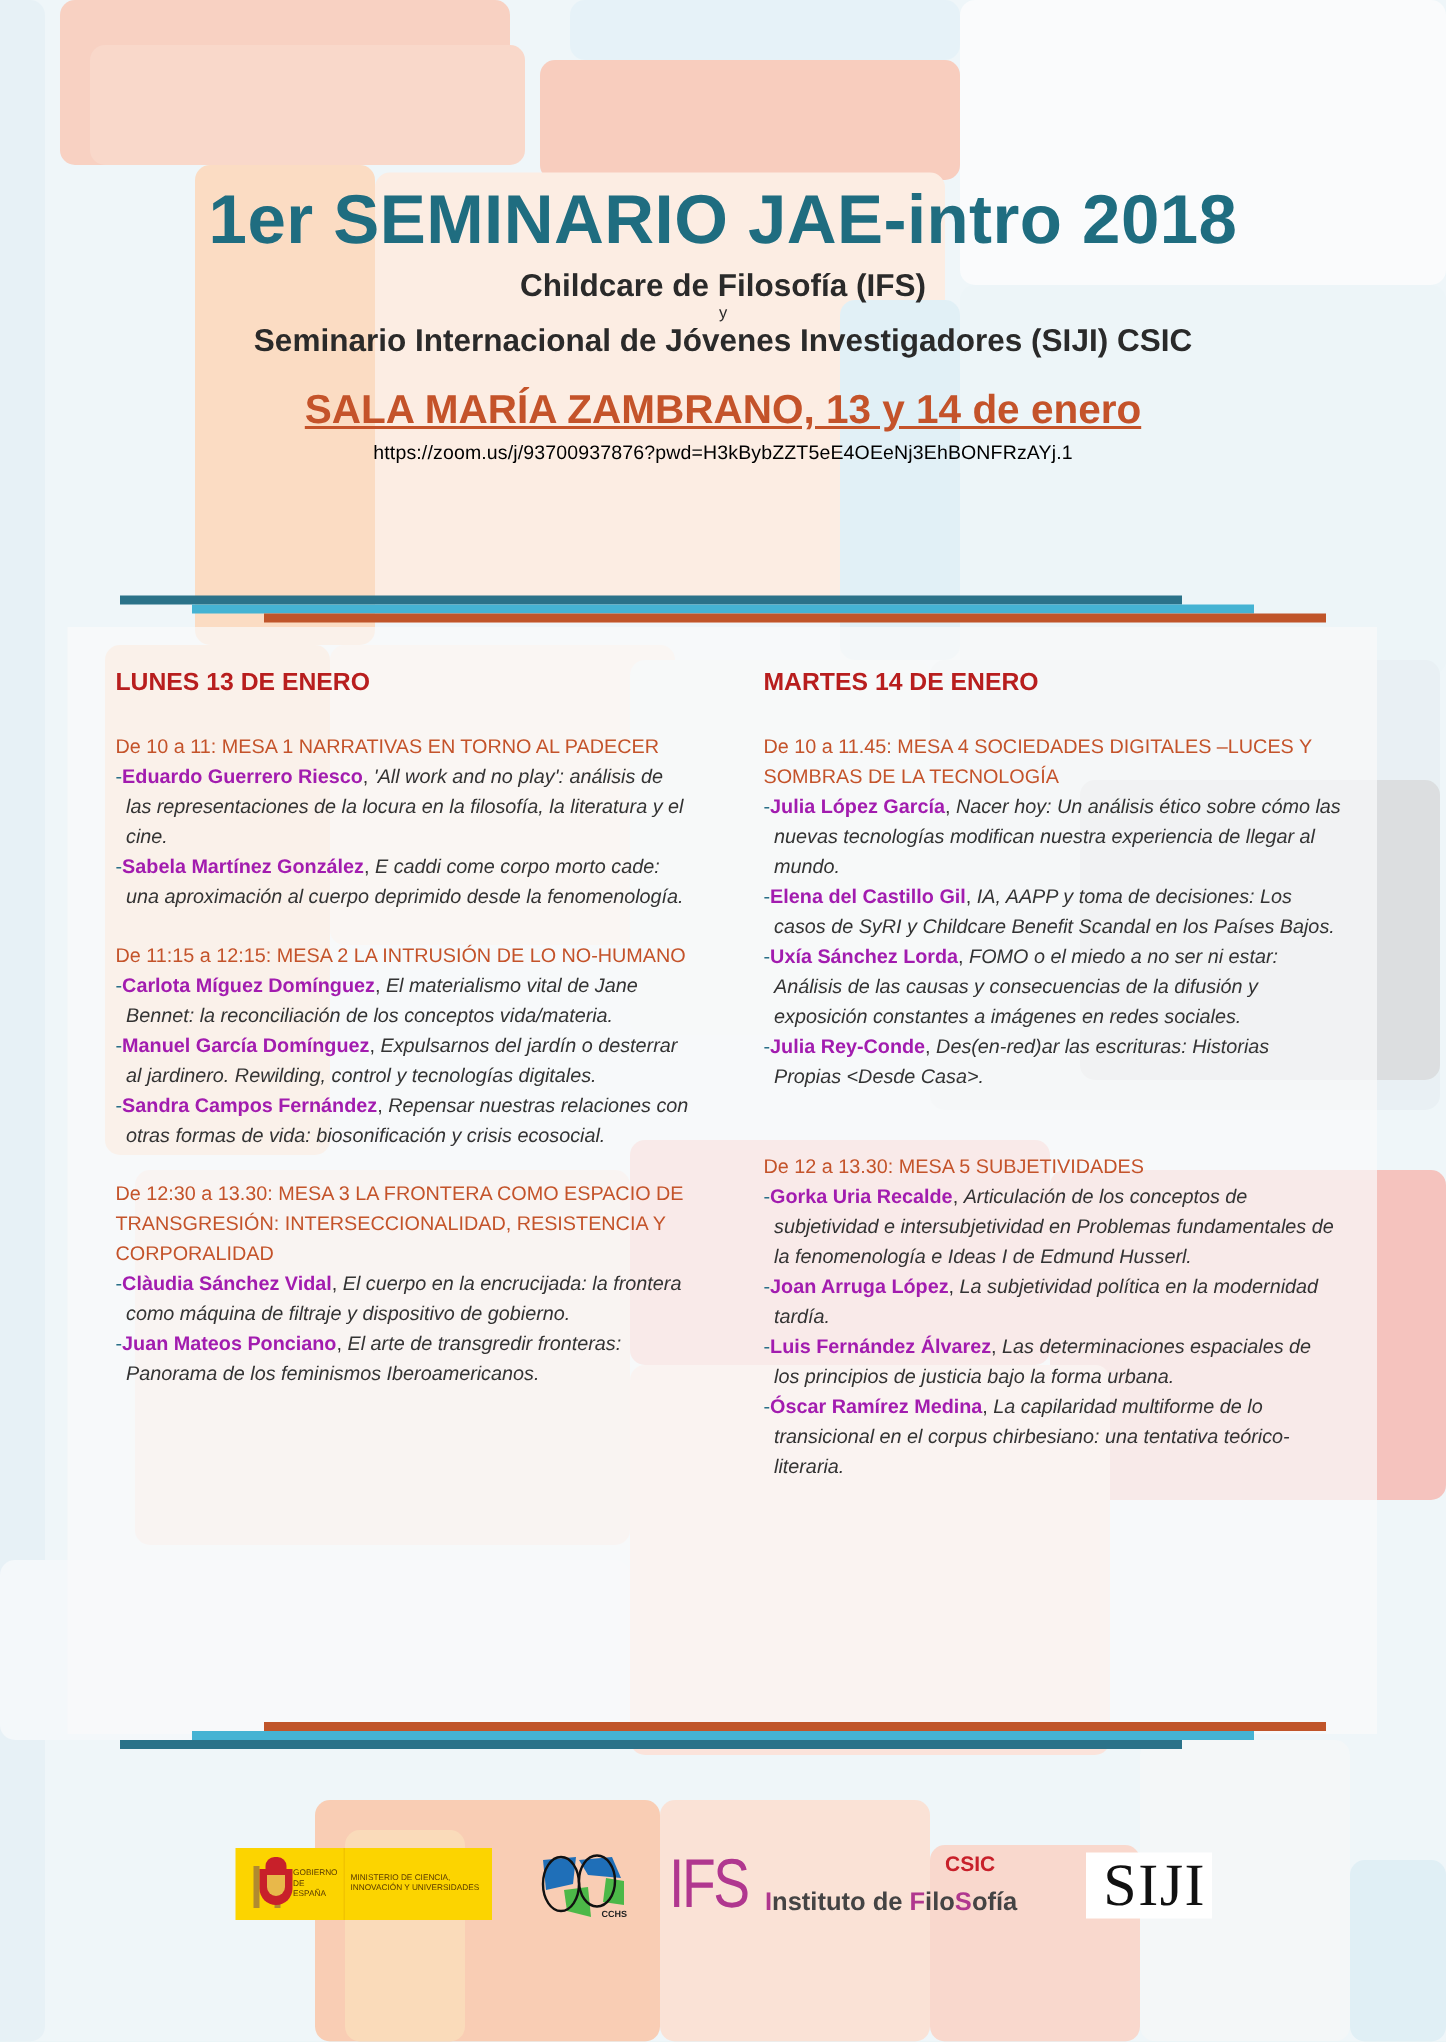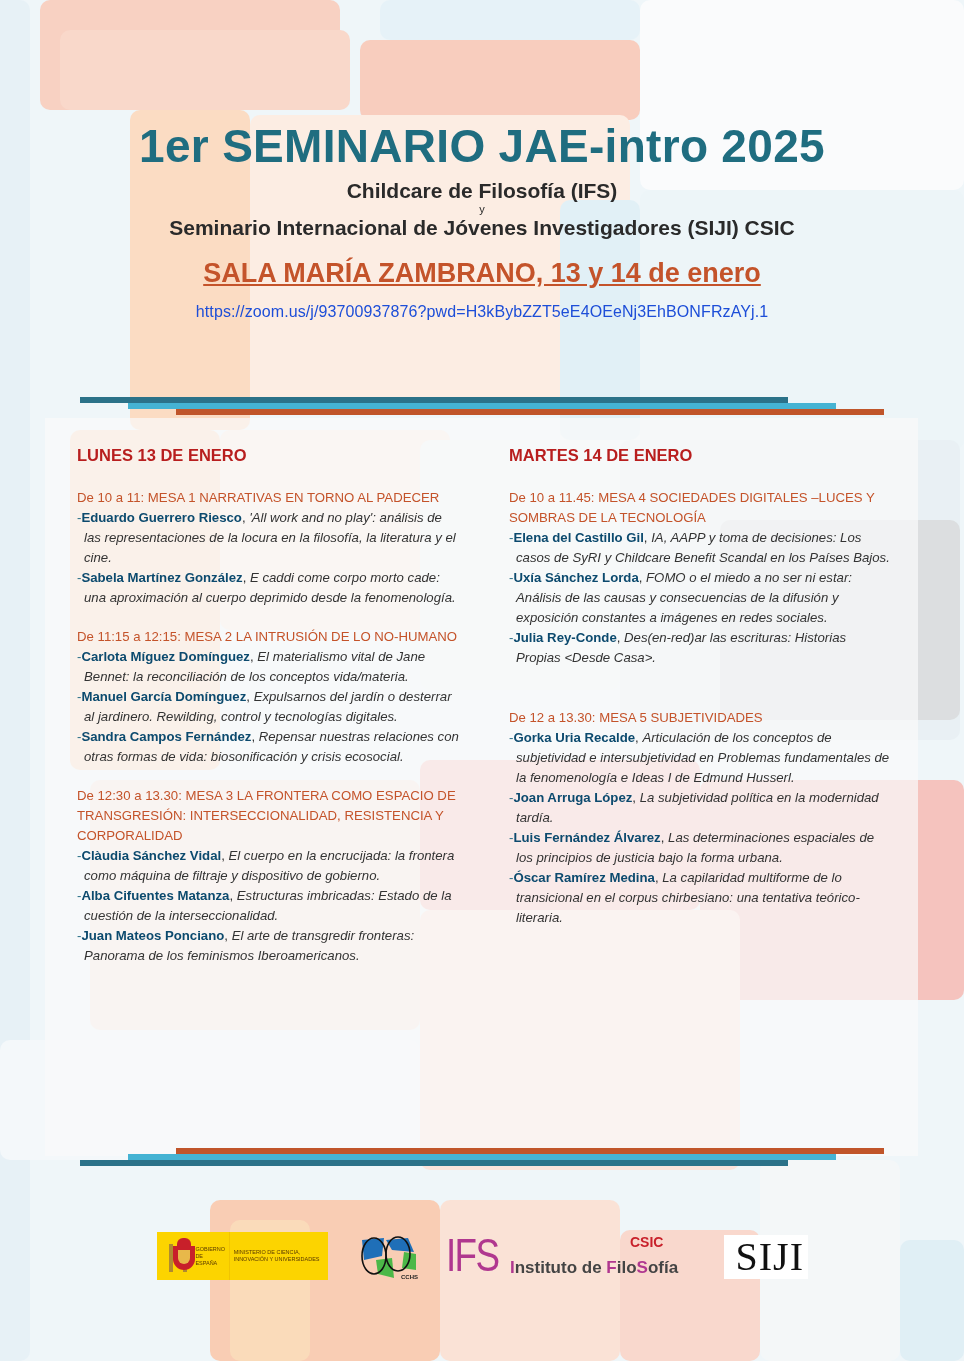--- a/index.html
+++ b/index.html
@@ -17,41 +17,41 @@
   
   .header { position: absolute; left: 0; top: 118px; width: 964px; text-align: center; }
   .title {
     font-size: 46px; font-weight: bold; color: #1f6d80; letter-spacing: 0.3px;
     line-height: 56px;
   }
   .org1 { font-size: 21px; font-weight: bold; color: #2a2a2a; margin-top: 4px; line-height: 26px; }
   .and { font-size: 11px; color: #2a2a2a; line-height: 10px; }
   .org2 { font-size: 21px; font-weight: bold; color: #2a2a2a; line-height: 28px; }
   .venue { font-size: 27px; font-weight: bold; color: #c4532a; margin-top: 14px; line-height: 34px; text-decoration: underline; }
-  .link { font-size: 16px; color: #1d4ed8; margin-top: 10px; line-height: 24px; letter-spacing: 0.1px; }
+  .link { font-size: 13px; color: #000000; line-height: 24px; letter-spacing: 0.1px; }
 
   
   .stripe { position: absolute; height: 6px; }
   .s-dark { background: #2b7289; }
   .s-light { background: #45b3d3; }
   .s-orange { background: #c0552a; }
 
   
   .panel {
     position: absolute; left: 45px; top: 418px; width: 873px; height: 738px;
     background: rgba(250,250,250,0.72);
   }
   .col { position: absolute; top: 26px; width: 385px; }
   .col.left { left: 32px; }
   .col.right { left: 464px; width: 385px; }
   .day { font-size: 16.5px; font-weight: bold; color: #b81e1e; line-height: 22px; margin-bottom: 22px; }
   .mesa { margin-bottom: 19px; }
   .mesa-title { font-size: 13.2px; font-weight: normal; color: #c4532a; line-height: 20px; }
   .talk { font-size: 13.2px; line-height: 20px; color: #333; padding-left: 7px; text-indent: -7px; }
-  .talk .speaker { font-weight: bold; color: #0c4a6e; font-style: normal; }
+  .talk .speaker { font-weight: bold; color: #a21caf; font-style: normal; }
   .talk .dash { color: #2a7088; }
   .talk .ttl { font-style: italic; color: #333; }
 
   
   .logos { position: absolute; top: 1230px; left: 0; width: 938px; height: 60px; }
   .logo { position: absolute; }
   .gob {
     left: 157px; top: 2px; width: 171px; height: 48px; background: #fcd400;
     display: flex; align-items: center;
   }
@@ -102,21 +102,21 @@
   <div class="blk" style="left:210px;top:1200px;width:230px;height:161px;background:#f6b38c;"></div>
   <div class="blk" style="left:230px;top:1220px;width:80px;height:141px;background:#f8c896;"></div>
   <div class="blk" style="left:440px;top:1200px;width:180px;height:161px;background:#f8d3c1;"></div>
   <div class="blk" style="left:620px;top:1230px;width:140px;height:131px;background:#f6c3b2;"></div>
   <div class="blk" style="left:760px;top:1160px;width:140px;height:201px;background:#eef3f5;"></div>
   <div class="blk" style="left:900px;top:1240px;width:64px;height:121px;background:#cfe6f0;"></div>
   <div class="veil"></div>
 </div>
 
 <div class="header">
-  <div class="title">1er SEMINARIO JAE-intro 2025</div>
+  <div class="title">1er SEMINARIO JAE-intro 2018</div>
   <div class="org1">Childcare de Filosofía (IFS)</div>
   <div class="and">y</div>
   <div class="org2">Seminario Internacional de Jóvenes Investigadores (SIJI) CSIC</div>
   <div class="venue">SALA MARÍA ZAMBRANO, 13 y 14 de enero</div>
   <div class="link">https://zoom.us/j/93700937876?pwd=H3kBybZZT5eE4OEeNj3EhBONFRzAYj.1</div>
 </div>
 
 <div class="stripe s-dark" style="left:80px;top:397px;width:708px;"></div>
 <div class="stripe s-light" style="left:128px;top:403px;width:708px;"></div>
 <div class="stripe s-orange" style="left:176px;top:409px;width:708px;"></div>
@@ -131,28 +131,28 @@
       </div>
       <div class="mesa">
         <div class="mesa-title">De 11:15 a 12:15: MESA 2 LA INTRUSIÓN DE LO NO-HUMANO</div>
         <div class="talk"><span class="dash">-</span><span class="speaker">Carlota Míguez Domínguez</span><span>, </span><span class="ttl">El materialismo vital de Jane Bennet: la reconciliación de los conceptos vida/materia.</span></div>
         <div class="talk"><span class="dash">-</span><span class="speaker">Manuel García Domínguez</span><span>, </span><span class="ttl">Expulsarnos del jardín o desterrar al jardinero. Rewilding, control y tecnologías digitales.</span></div>
         <div class="talk"><span class="dash">-</span><span class="speaker">Sandra Campos Fernández</span><span>, </span><span class="ttl">Repensar nuestras relaciones con otras formas de vida: biosonificación y crisis ecosocial.</span></div>
       </div>
       <div class="mesa">
         <div class="mesa-title">De 12:30 a 13.30: MESA 3 LA FRONTERA COMO ESPACIO DE TRANSGRESIÓN: INTERSECCIONALIDAD, RESISTENCIA Y CORPORALIDAD</div>
         <div class="talk"><span class="dash">-</span><span class="speaker">Clàudia Sánchez Vidal</span><span>, </span><span class="ttl">El cuerpo en la encrucijada: la frontera como máquina de filtraje y dispositivo de gobierno.</span></div>
-        <div class="talk"><span class="dash">-</span><span class="speaker">Alba Cifuentes Matanza</span><span>, </span><span class="ttl">Estructuras imbricadas: Estado de la cuestión de la interseccionalidad.</span></div>
         <div class="talk"><span class="dash">-</span><span class="speaker">Juan Mateos Ponciano</span><span>, </span><span class="ttl">El arte de transgredir fronteras: Panorama de los feminismos Iberoamericanos.</span></div>
       </div>
     </div>
   <div class="col right" id="col1">
       <div class="day">MARTES 14 DE ENERO</div>
       <div class="mesa">
         <div class="mesa-title">De 10 a 11.45: MESA 4 SOCIEDADES DIGITALES –LUCES Y SOMBRAS DE LA TECNOLOGÍA</div>
+        <div class="talk"><span class="dash">-</span><span class="speaker">Julia López García</span><span>, </span><span class="ttl">Nacer hoy: Un análisis ético sobre cómo las nuevas tecnologías modifican nuestra experiencia de llegar al mundo.</span></div>
         <div class="talk"><span class="dash">-</span><span class="speaker">Elena del Castillo Gil</span><span>, </span><span class="ttl">IA, AAPP y toma de decisiones: Los casos de SyRI y Childcare Benefit Scandal en los Países Bajos.</span></div>
         <div class="talk"><span class="dash">-</span><span class="speaker">Uxía Sánchez Lorda</span><span>, </span><span class="ttl">FOMO o el miedo a no ser ni estar: Análisis de las causas y consecuencias de la difusión y exposición constantes a imágenes en redes sociales.</span></div>
         <div class="talk"><span class="dash">-</span><span class="speaker">Julia Rey-Conde</span><span>, </span><span class="ttl">Des(en-red)ar las escrituras: Historias Propias &lt;Desde Casa&gt;.</span></div>
       </div>
       <div class="mesa" style="margin-top: 40px;">
         <div class="mesa-title">De 12 a 13.30: MESA 5 SUBJETIVIDADES</div>
         <div class="talk"><span class="dash">-</span><span class="speaker">Gorka Uria Recalde</span><span>, </span><span class="ttl">Articulación de los conceptos de subjetividad e intersubjetividad en Problemas fundamentales de la fenomenología e Ideas I de Edmund Husserl.</span></div>
         <div class="talk"><span class="dash">-</span><span class="speaker">Joan Arruga López</span><span>, </span><span class="ttl">La subjetividad política en la modernidad tardía.</span></div>
         <div class="talk"><span class="dash">-</span><span class="speaker">Luis Fernández Álvarez</span><span>, </span><span class="ttl">Las determinaciones espaciales de los principios de justicia bajo la forma urbana.</span></div>
         <div class="talk"><span class="dash">-</span><span class="speaker">Óscar Ramírez Medina</span><span>, </span><span class="ttl">La capilaridad multiforme de lo transicional en el corpus chirbesiano: una tentativa teórico-literaria.</span></div>

